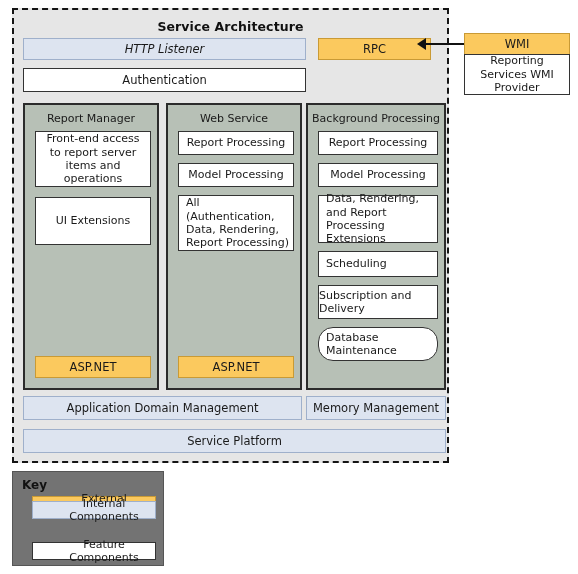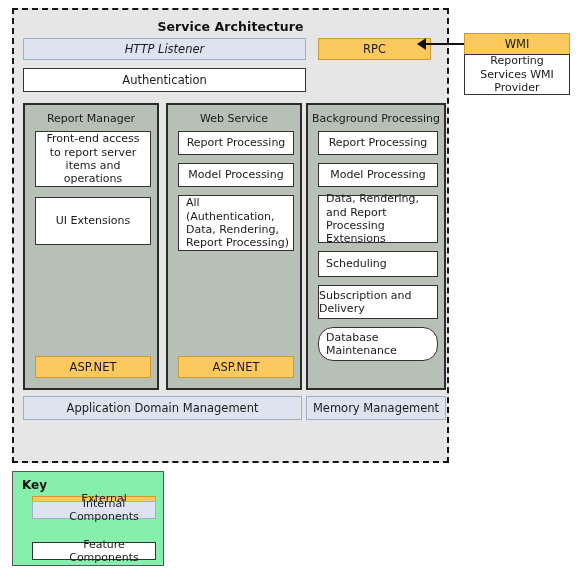--- a/index.html
+++ b/index.html
@@ -215,21 +215,21 @@
     border-right: 9px solid #111;
   }
 
   
   #key-box {
     position: absolute;
     left: 12px;
     top: 471px;
     width: 152px;
     height: 95px;
-    background: #86efac;
+    background: #737373;
     border: 1px solid #555;
     box-sizing: border-box;
   }
   #key-title {
     position: absolute;
     left: 9px;
     top: 6px;
     font-size: 12px;
     font-weight: bold;
     color: #111;
@@ -279,20 +279,21 @@
     <div class="box feature col-item" style="top:26px;height:24px;">Report Processing</div>
     <div class="box feature col-item" style="top:58px;height:24px;">Model Processing</div>
     <div class="box feature col-item" style="top:90px;height:48px;text-align:left;justify-content:flex-start;padding-left:7px;">Data, Rendering, and Report Processing Extensions</div>
     <div class="box feature col-item" style="top:146px;height:26px;text-align:left;justify-content:flex-start;padding-left:7px;">Scheduling</div>
     <div class="box feature col-item" style="top:180px;height:34px;text-align:left;justify-content:flex-start;padding-left:0;">Subscription and Delivery</div>
     <div class="box feature col-item" style="top:222px;height:34px;text-align:left;justify-content:flex-start;padding-left:7px;border-radius:15px;">Database Maintenance</div>
   </div>
 
   <div class="box internal" id="app-domain-mgmt">Application Domain Management</div>
   <div class="box internal" id="memory-mgmt">Memory Management</div>
+  <div class="box internal" id="service-platform">Service Platform</div>
 
 </div>
 
 <div id="wmi-arrow-line"></div>
 <div id="wmi-arrow-head"></div>
 
 <div id="wmi-group">
   <div class="box external" id="wmi-header">WMI</div>
   <div class="box feature" id="wmi-provider">Reporting Services WMI Provider</div>
 </div>

